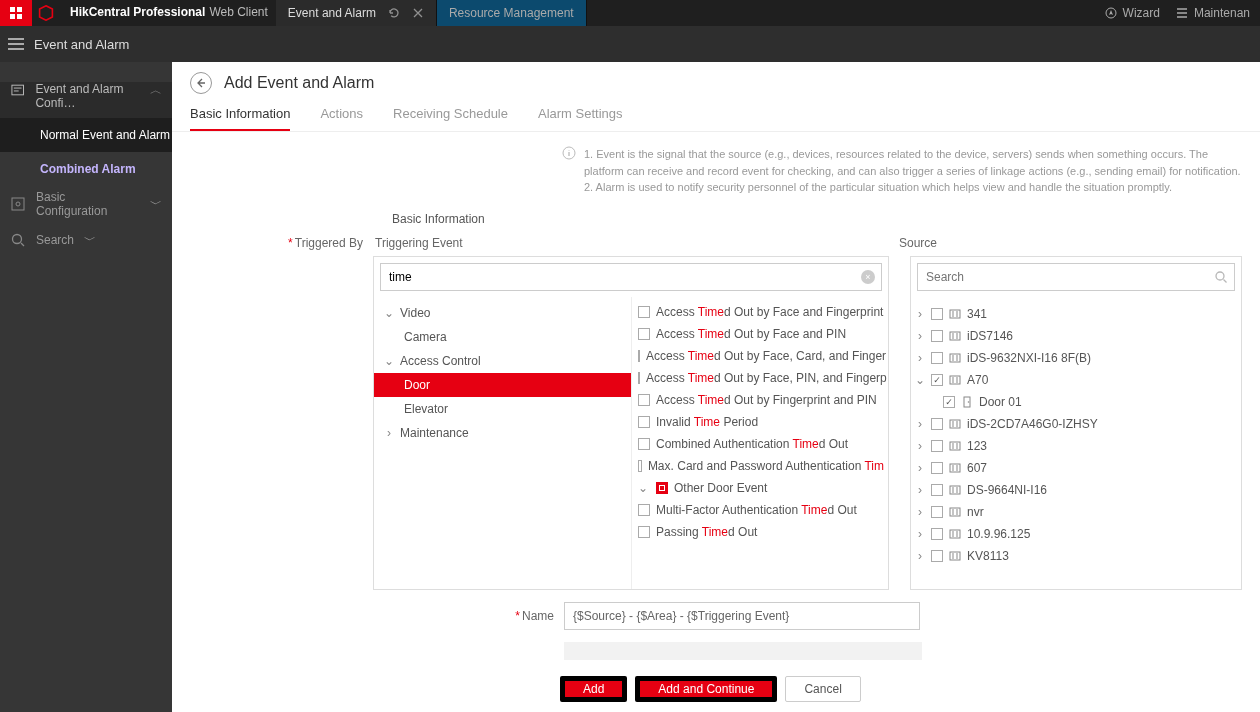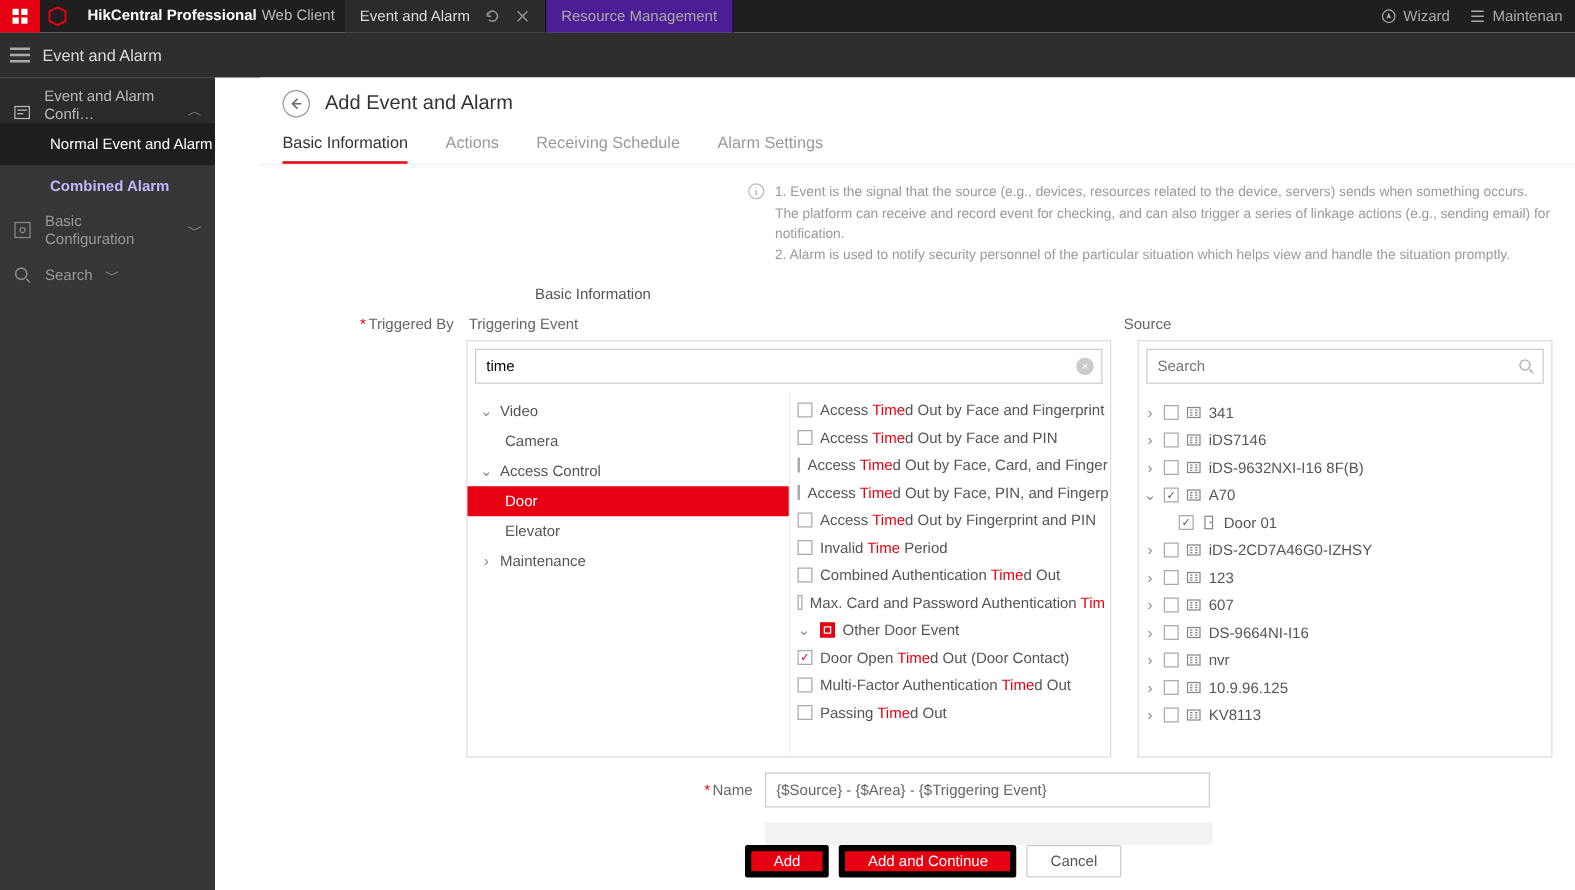--- a/index.html
+++ b/index.html
@@ -7,58 +7,58 @@
   
   
   .topbar { height:26px; background:#1f1f1f; display:flex; align-items:center; color:#ccc; font-size:12px; }
   .grid-icon { width:32px; height:26px; background:#e60012; display:flex; align-items:center; justify-content:center; }
   .logo-area { display:flex; align-items:flex-start; padding:0 8px 0 6px; gap:16px;}
   .hex { width:16px; height:16px; }
   .logo-text b { color:#fff; font-weight:600;}
   .logo-text span { color:#bbb; margin-left:4px;}
   .tabx { height:26px; display:flex; align-items:center; padding:0 12px; gap:12px; font-size:12px; color:#ddd; border-right:1px solid #111;}
   .tabx.active { background:#2b2b2b; }
-  .tabx.inactive { background:#4c1d95; color:#aaa;}
+  .tabx.inactive { background:#0c4a6e; color:#aaa;}
   .tabx .ic { width:12px; height:12px; opacity:.7;}
   .topbar-right { margin-left:auto; display:flex; gap:16px; padding-right:10px; color:#aaa;}
   .tri { display:flex; align-items:center; gap:6px; font-size:12px;}
   
   
   .subbar { height:36px; background:#2e2e2e; display:flex; align-items:center; color:#ddd; font-size:13px;}
   .subbar-left { width:172px; display:flex; align-items:center; gap:10px; padding-left:8px;}
   .ham { width:16px; height:12px; display:flex; flex-direction:column; justify-content:space-between;}
   .ham div{height:2px;background:#aaa;}
   
   
   .layout { display:flex; height:calc(712px - 26px - 36px); }
   .sidebar { width:172px; background:#363636; color:#bbb; font-size:12px;}
-  .sb-item { height:36px; display:flex; align-items:flex-end; padding:0 10px; gap:10px; position:relative;}
+  .sb-item { height:36px; display:flex; align-items:flex-start; padding:0 10px; gap:10px; position:relative;margin-top:20px;}
   .sb-item.exp { background:#2b2b2b;}
   .sb-item .chev { position:absolute; right:10px; opacity:.6;}
   .sb-sub { height:34px; display:flex; align-items:center; padding-left:40px; font-size:12px;}
   .sb-sub.active { background:#1e1e1e; color:#fff;}
   .sb-sub.dim { color:#c4b5fd;font-weight:bold;}
   .sb-sec { height:36px; display:flex; align-items:center; padding:0 10px; gap:10px; color:#999; position:relative;}
   
   
-  .main { flex:1; background:#fff; overflow:hidden; position:relative;margin-left:36px;}
+  .main { flex:1; background:#fff; overflow:hidden; position:relative;}
   .page-head { display:flex; align-items:center; gap:12px; padding:10px 18px 4px;}
   .back-circle { width:22px; height:22px; border:1px solid #999; border-radius:50%; display:flex; align-items:center; justify-content:center;}
   .page-title { font-size:16px; color:#333; font-weight:400;}
   
   .tabs { display:flex; gap:30px; padding:8px 18px 0; border-bottom:1px solid #eee; font-size:13px;}
   .tab { padding-bottom:8px; color:#999; cursor:pointer;}
   .tab.active { color:#333; border-bottom:2px solid #e60012;}
   
   .info-block { display:flex; gap:8px; padding:14px 18px 10px 390px; font-size:11px; color:#999; line-height:1.5;}
   .info-icon { flex:0 0 14px;}
   
   .section-label { font-size:12px; color:#555; padding:6px 18px 10px 220px;}
   
-  .form-area { padding:0 18px 0 16px; position:relative;}
+  .form-area { padding:0 18px 0 4px; position:relative;}
   
   .row { display:flex; align-items:flex-start; margin-bottom:12px;}
   .row-label { width:388px; text-align:right; padding-right:10px; font-size:12px; color:#666; padding-top:0;}
   .req::before{content:"*"; color:#e60012; margin-right:2px;}
   
   .dual-panels { display:flex; gap:21px; }
   .panel { border:1px solid #ddd; background:#fff;}
   .panel.left { width:516px; height:334px;}
   .panel.right{ width:332px; height:334px;}
   
@@ -310,24 +310,20 @@
                       <span><span>Max. Card and Password Authentication </span><span class="hl">Tim</span><span></span></span>
                     </div>
                   <div class="ev section">
                       <span class="car">⌄</span>
                       <span class="cb" style="background:#e60012;border-color:#e60012;">
                         <span style="display:block;width:6px;height:6px;background:#e60012;border:1px solid #fff;"></span>
                       </span>
                       <span>Other Door Event</span>
                     </div>
                   <div class="ev">
-                      <span class="cb checked" style="color:#e60012;"></span>
-                      <span><span>Door Open </span><span class="hl">Time</span><span>d Out (Door Contact)</span></span>
-                    </div>
-                  <div class="ev">
                       <span class="cb"></span>
                       <span><span>Multi-Factor Authentication </span><span class="hl">Time</span><span>d Out</span></span>
                     </div>
                   <div class="ev">
                       <span class="cb"></span>
                       <span><span>Passing </span><span class="hl">Time</span><span>d Out</span></span>
                     </div>
                 </div>
               </div>
             </div>

